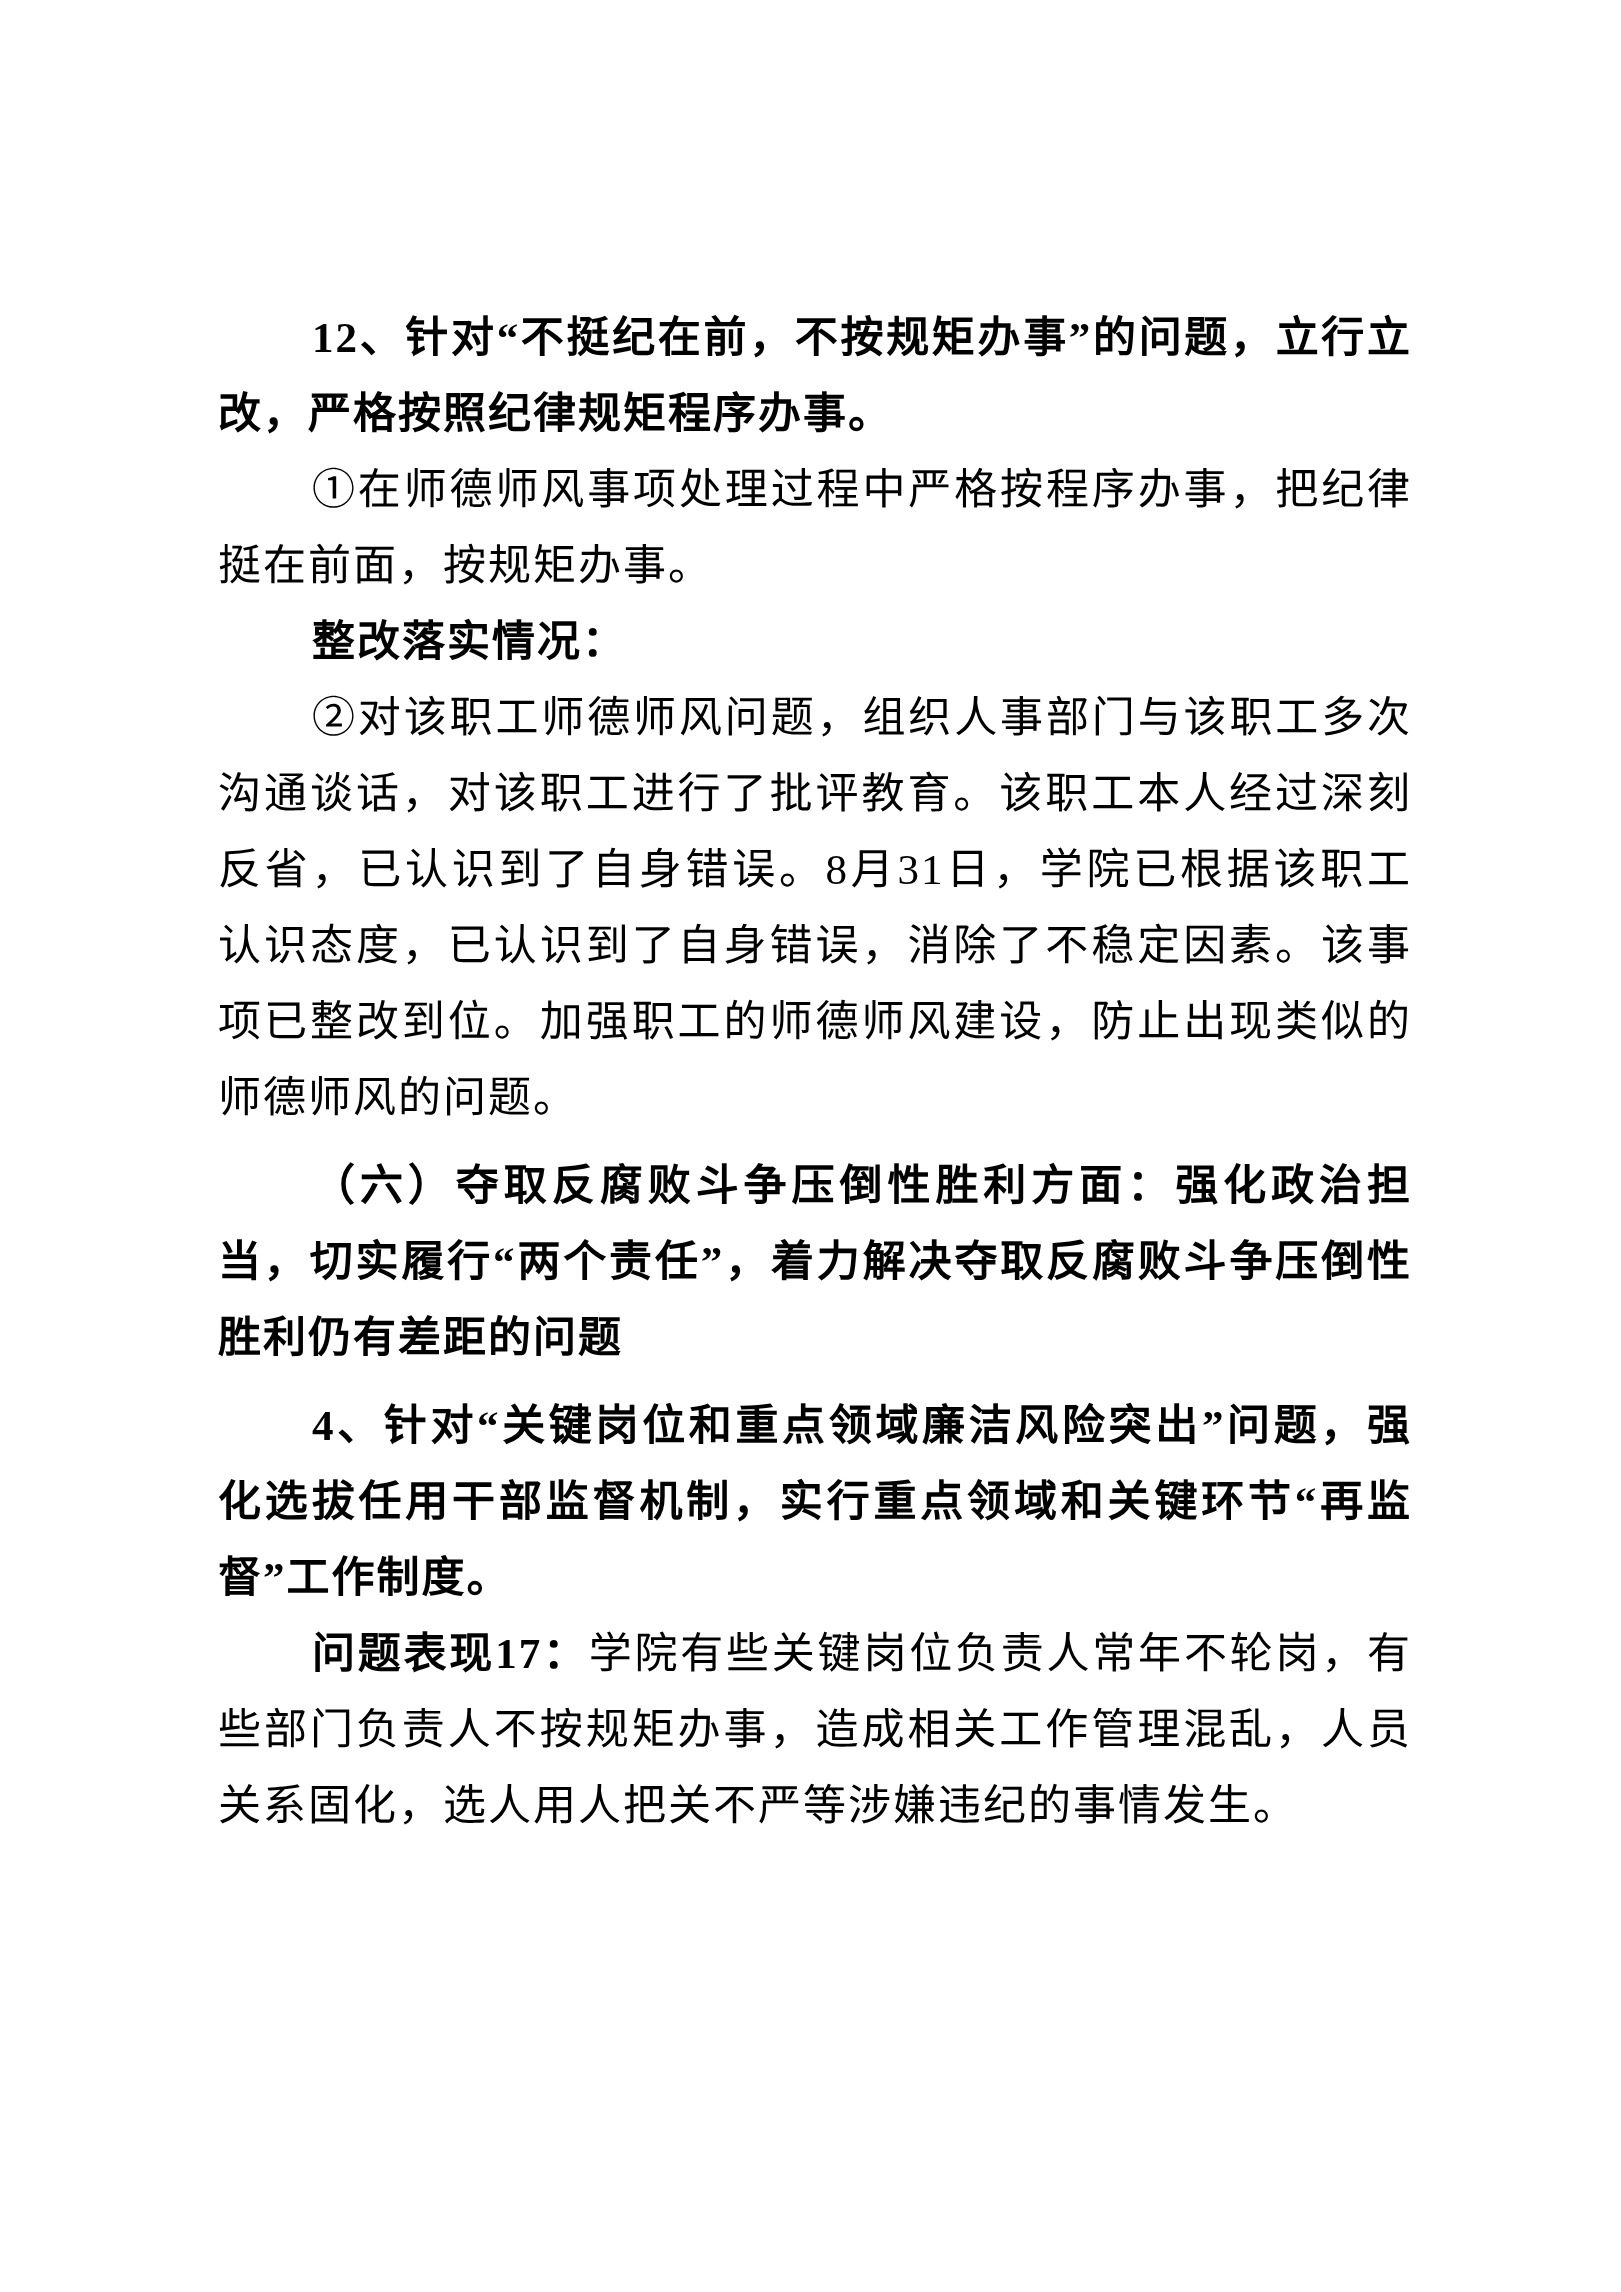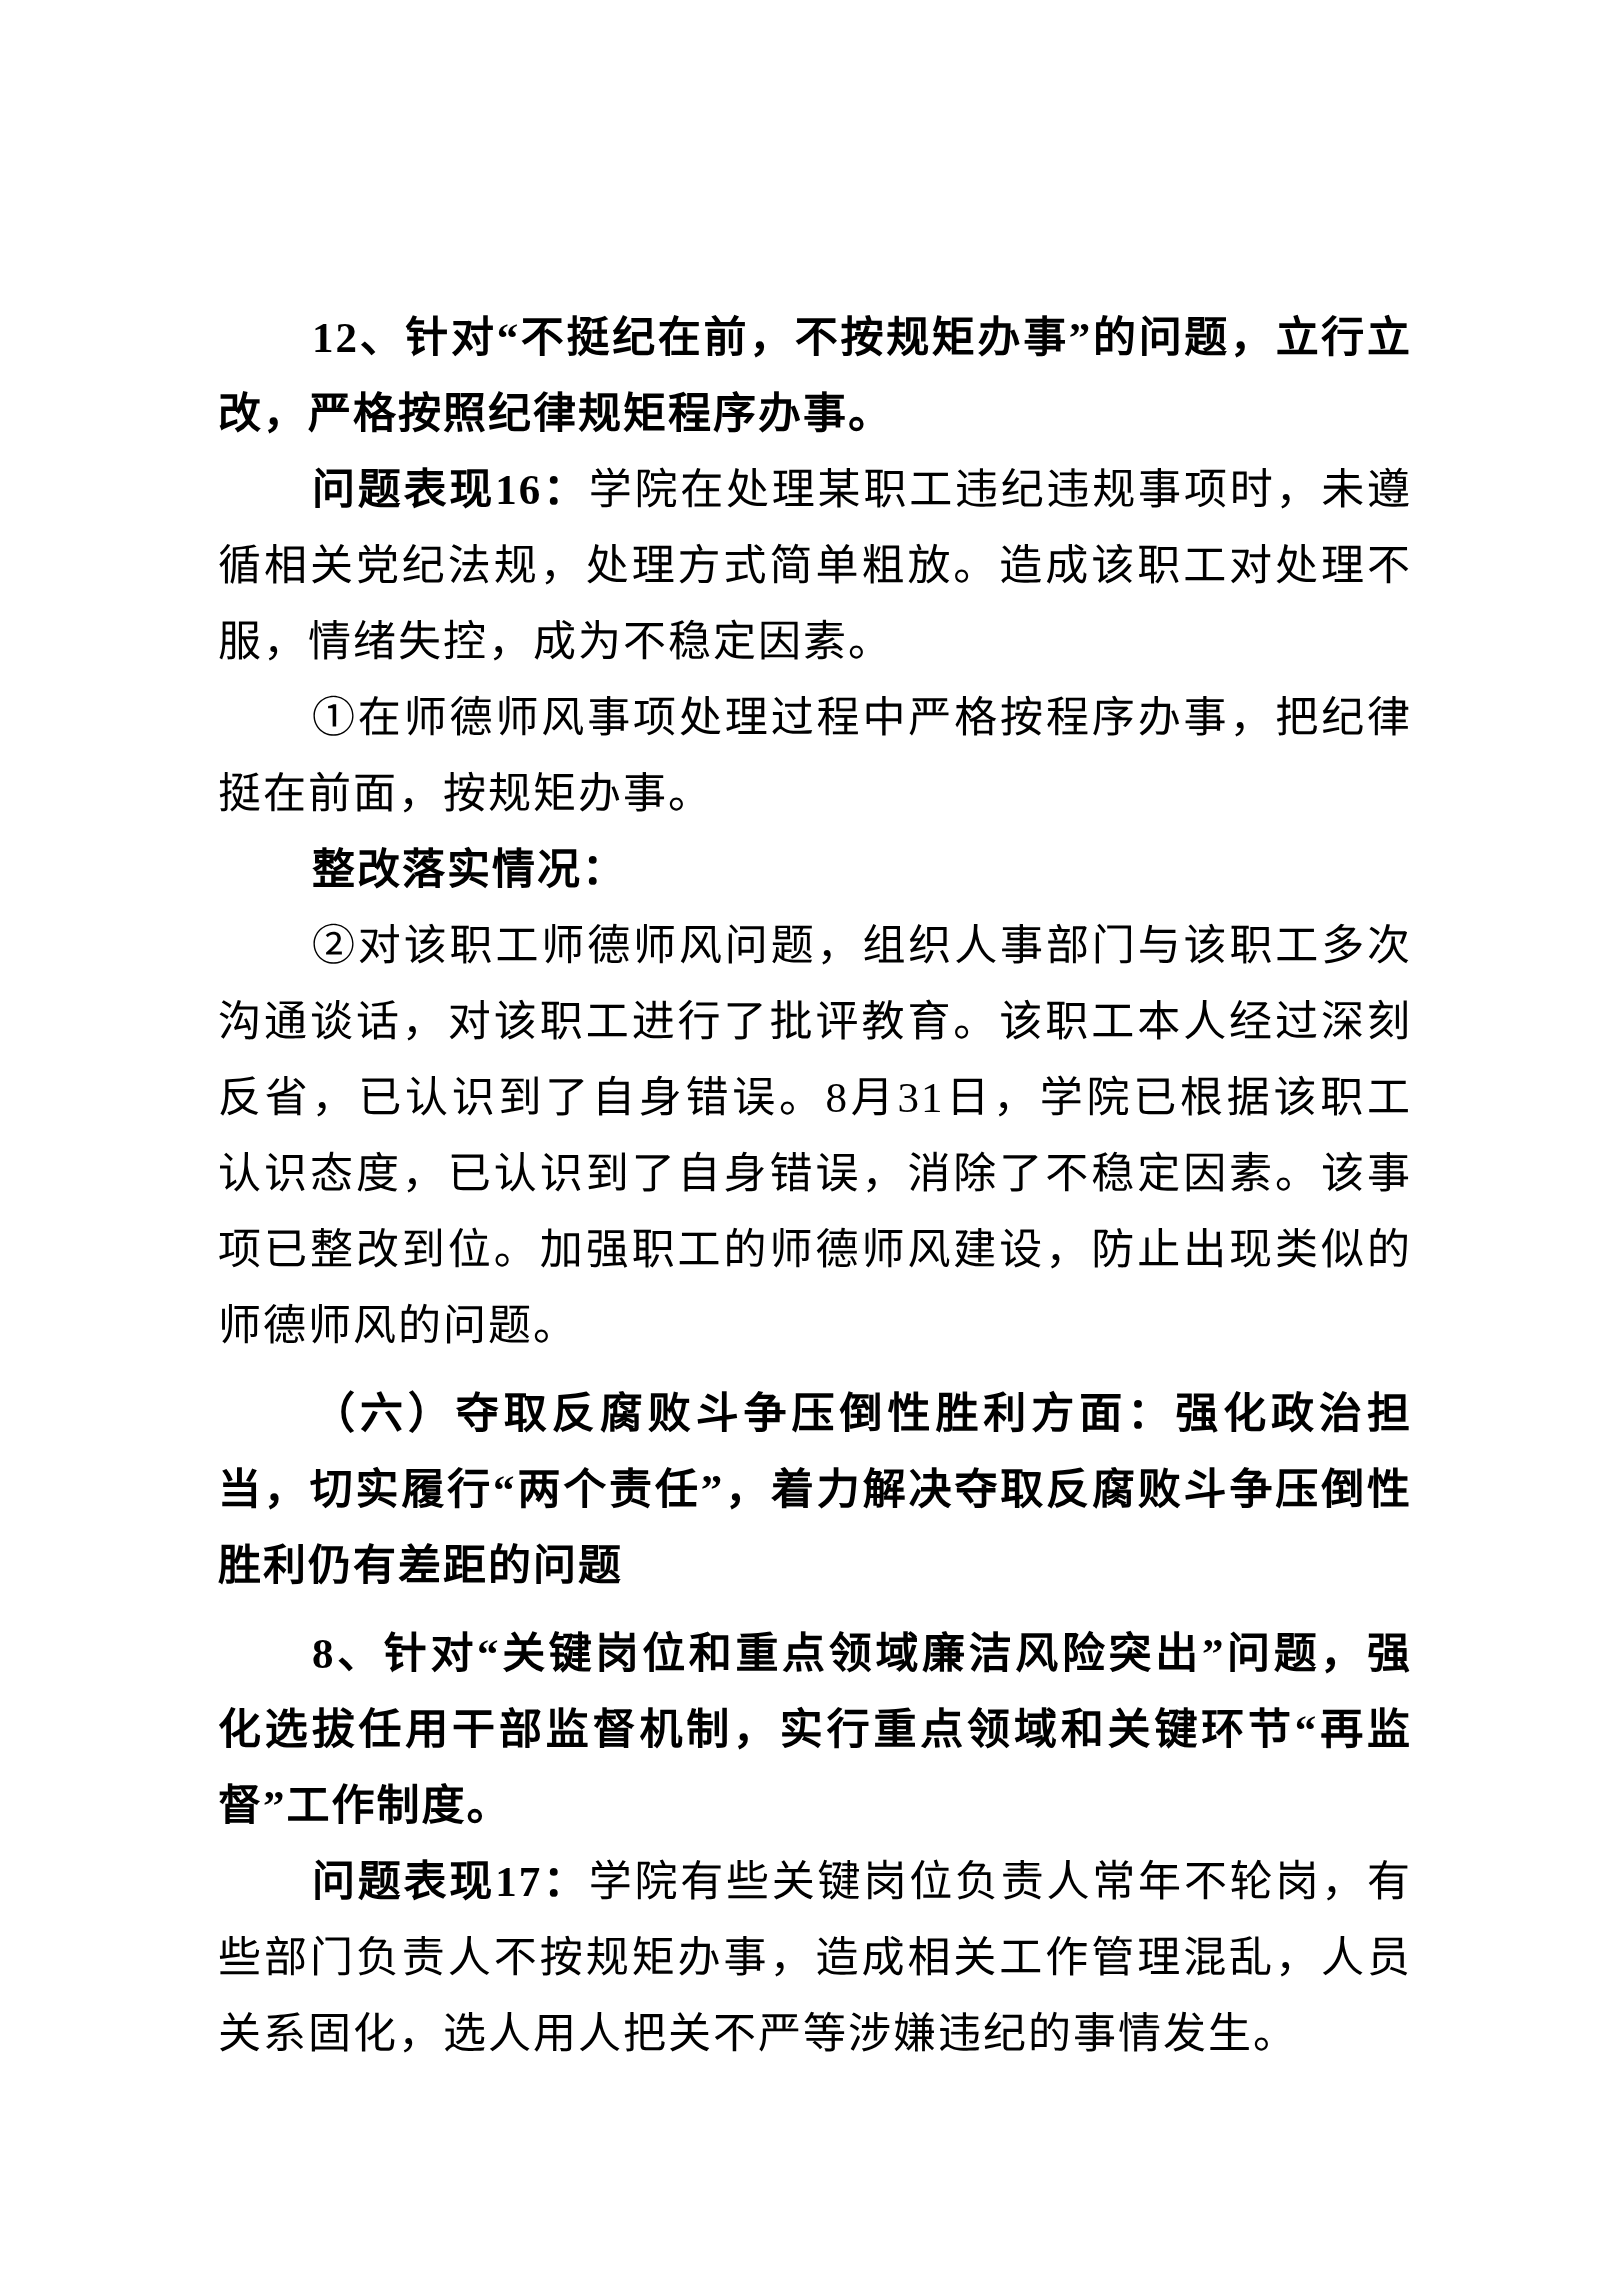--- a/index.html
+++ b/index.html
@@ -63,31 +63,30 @@
   }
 </style>
 </head>
 <body>
 
 <div class="page">
   <div class="content">
 
     <p class="para bold">12、针对“不挺纪在前，不按规矩办事”的问题，立行立改，严格按照纪律规矩程序办事。</p>
 
-    <p class="para"><span class="bold">问题表现16：</span><span>学院在处理某职工违纪违规事项时，未遵循相关党纪法规，处理方式简单粗放。造成该职工对处理不服，情绪失控，成为不稳定因素。</span></p>
 
     <p class="para">①在师德师风事项处理过程中严格按程序办事，把纪律挺在前面，按规矩办事。</p>
 
     <p class="para bold">整改落实情况：</p>
 
     <p class="para">②对该职工师德师风问题，组织人事部门与该职工多次沟通谈话，对该职工进行了批评教育。该职工本人经过深刻反省，已认识到了自身错误。8月31日，学院已根据该职工认识态度，已认识到了自身错误，消除了不稳定因素。该事项已整改到位。加强职工的师德师风建设，防止出现类似的师德师风的问题。</p>
 
     <p class="para bold mt">（六）夺取反腐败斗争压倒性胜利方面：强化政治担当，切实履行“两个责任”，着力解决夺取反腐败斗争压倒性胜利仍有差距的问题</p>
 
-    <p class="para bold mt">8、针对“关键岗位和重点领域廉洁风险突出”问题，强化选拔任用干部监督机制，实行重点领域和关键环节“再监督”工作制度。</p>
+    <p class="para bold mt">4、针对“关键岗位和重点领域廉洁风险突出”问题，强化选拔任用干部监督机制，实行重点领域和关键环节“再监督”工作制度。</p>
 
     <p class="para"><span class="bold">问题表现17：</span><span>学院有些关键岗位负责人常年不轮岗，有些部门负责人不按规矩办事，造成相关工作管理混乱，人员关系固化，选人用人把关不严等涉嫌违纪的事情发生。</span></p>
 
   </div>
 
   <div class="page-footer">
     <span class="pagenum-wrap">
       <span>2</span>
       <span class="pen-mark">×</span>
     </span>

